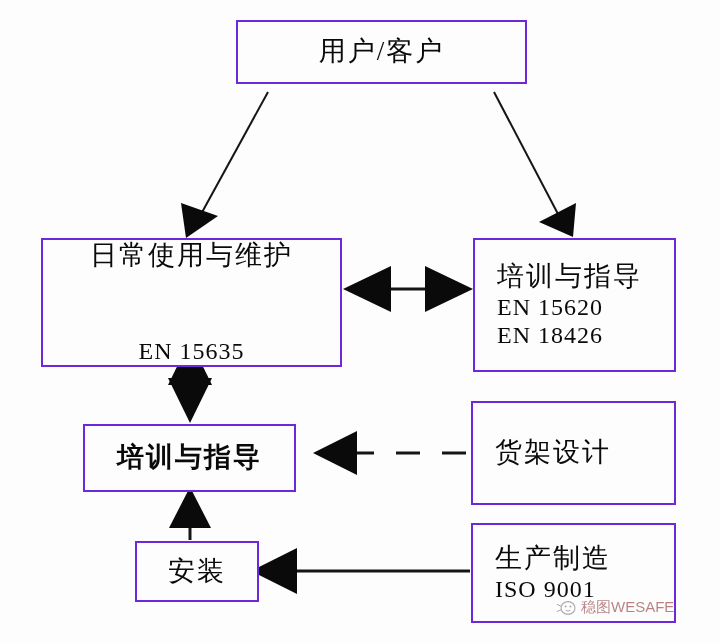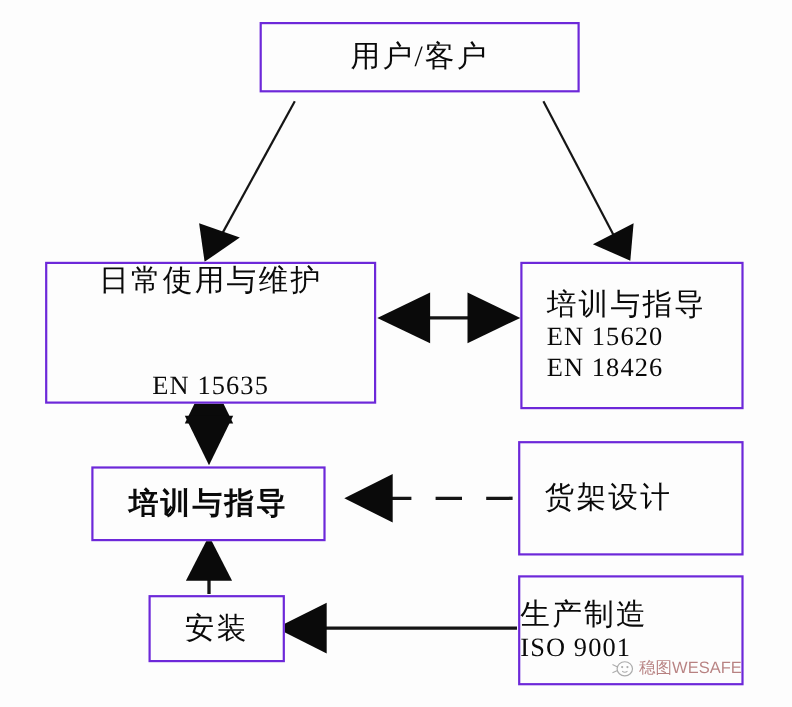--- a/index.html
+++ b/index.html
@@ -41,21 +41,21 @@
     font-size: 24px;
     letter-spacing: 1px;
     white-space: nowrap;
   }
   
   #node-user      { left: 236px; top: 20px;  width: 291px; height: 64px; }
   #node-daily     { left: 41px;  top: 238px; width: 301px; height: 129px; justify-content: space-between; }
   #node-spec      { left: 473px; top: 238px; width: 203px; height: 134px; align-items: flex-start; padding-left: 22px; }
   #node-training  { left: 83px;  top: 424px; width: 213px; height: 68px; font-weight: bold; }
   #node-rack      { left: 471px; top: 401px; width: 205px; height: 104px; align-items: flex-start; padding-left: 22px; }
-  #node-manu      { left: 471px; top: 523px; width: 205px; height: 100px; align-items: flex-start; }
+  #node-manu      { left: 471px; top: 523px; width: 205px; height: 100px; align-items: flex-start; padding-left: 22px; }
   #node-install   { left: 135px; top: 541px; width: 124px; height: 61px; }
 
   #edge-layer {
     position: absolute;
     left: 0; top: 0;
     width: 720px; height: 643px;
     pointer-events: none;
   }
   #edge-layer line, #edge-layer polyline { stroke: #151515; fill: none; }
   #edge-layer polygon { fill: #0a0a0a; stroke: none; }

